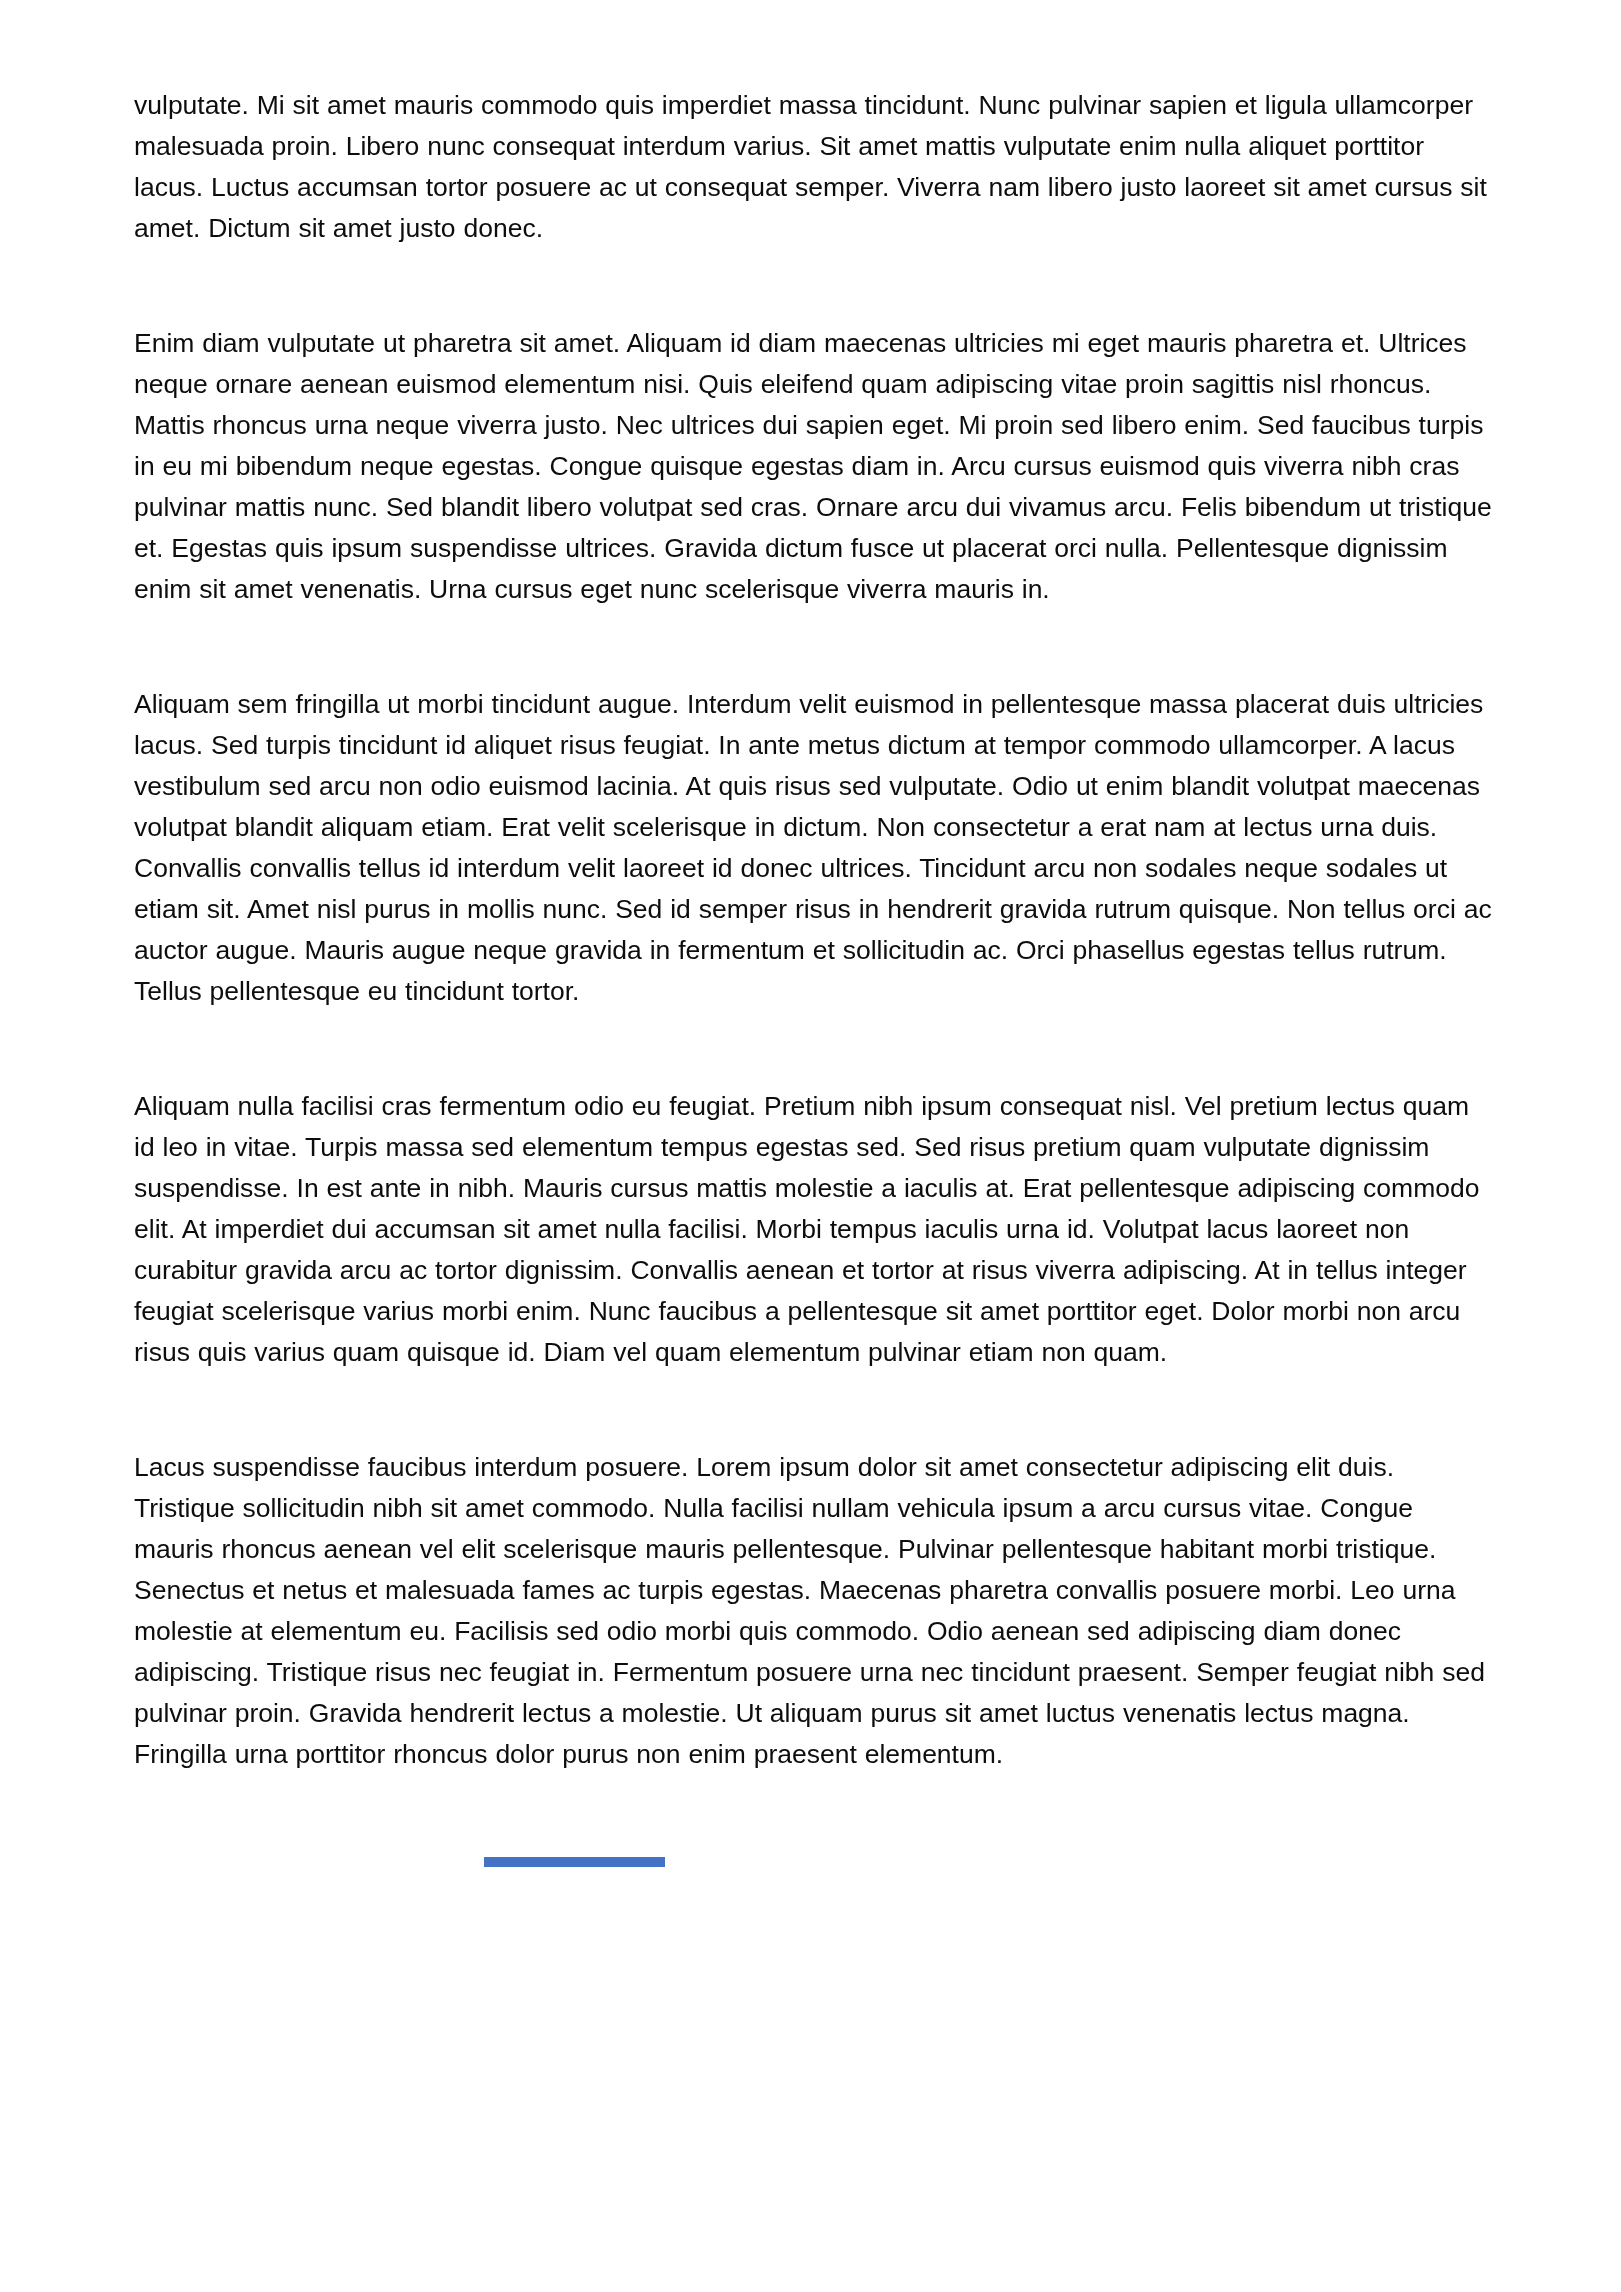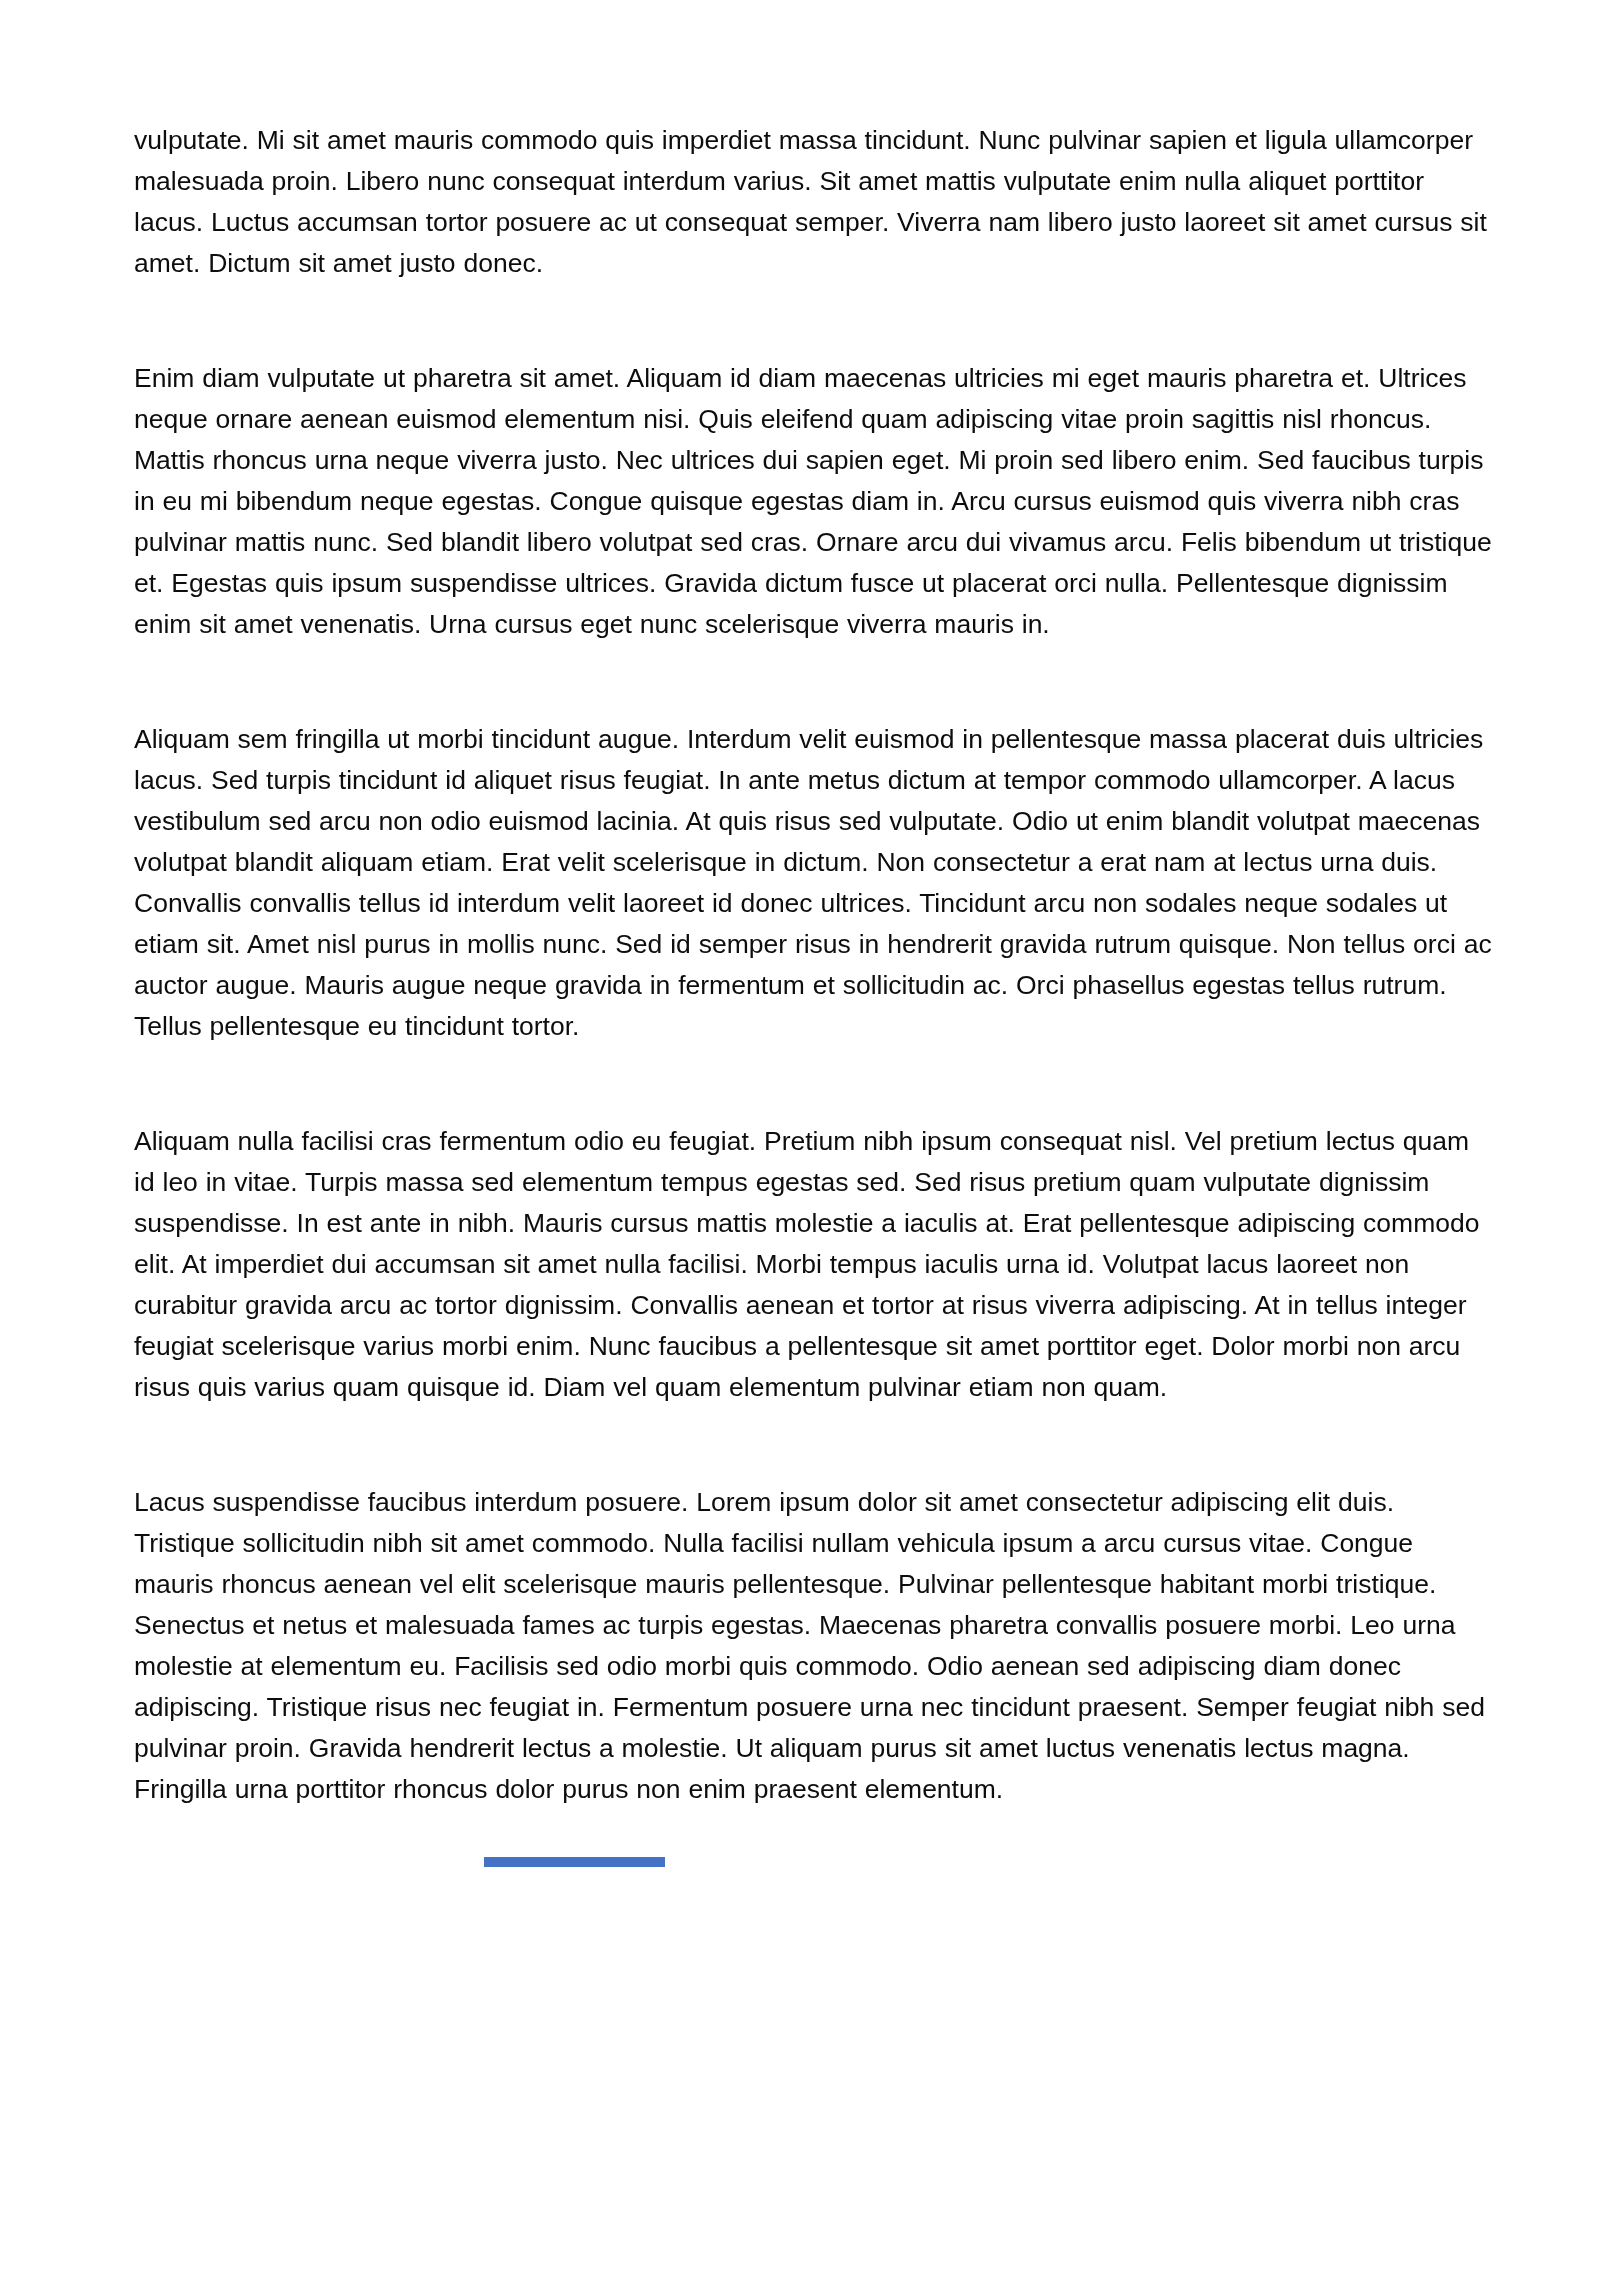--- a/index.html
+++ b/index.html
@@ -7,21 +7,21 @@
     padding: 0;
     background: #ffffff;
   }
   .page {
     position: relative;
     width: 1621px;
     height: 1867px;
     background: #ffffff;
     overflow: hidden;
     box-sizing: border-box;
-    padding: 120px 129px 0 134px;
+    padding: 85px 129px 0 134px;
     font-family: "Liberation Sans", sans-serif;
     font-size: 26.5px;
     line-height: 41px;
     color: #0d0d0d;
     text-align: left;
   }
   .page p {
     margin: 0 0 74px 0;
     padding: 0;
     word-spacing: 0.5px;

